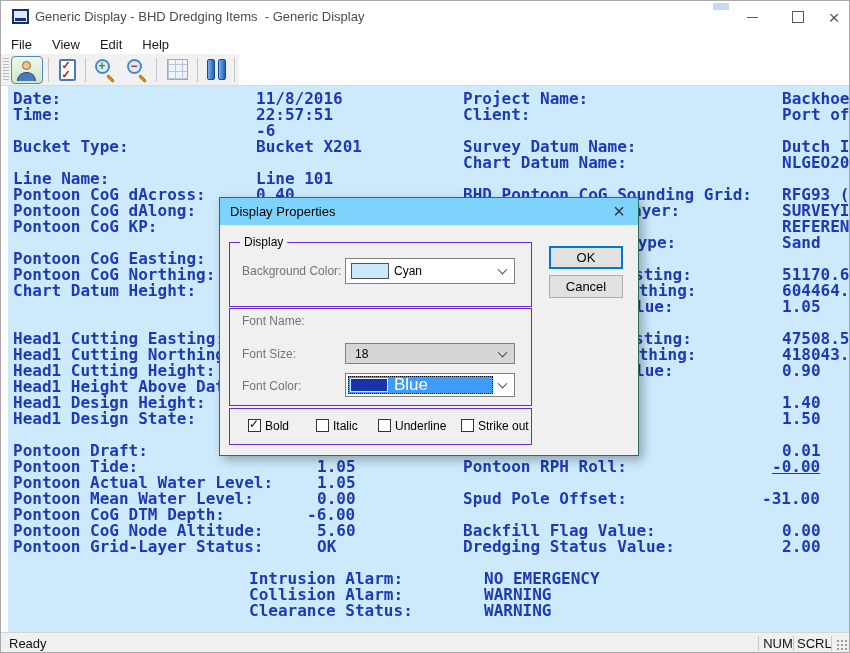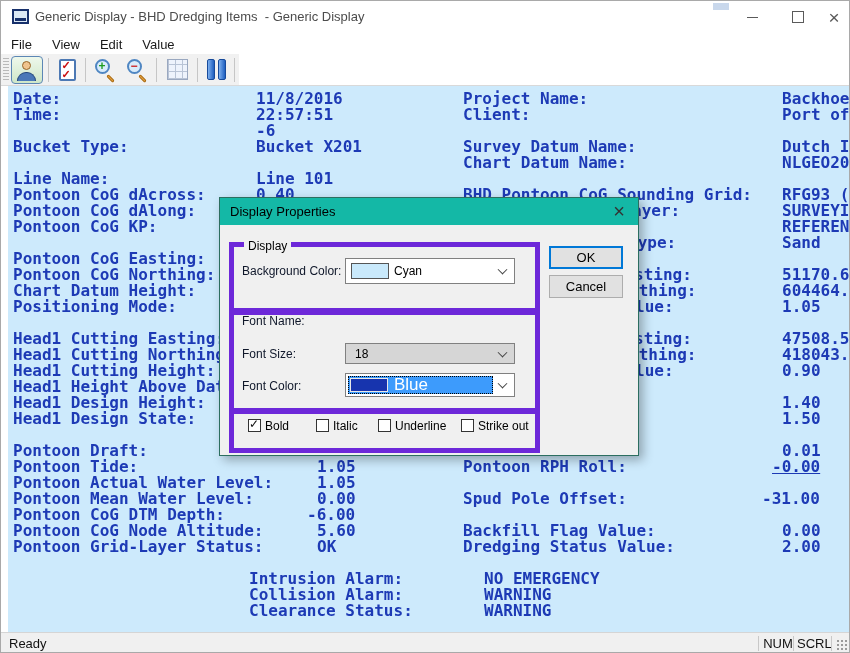--- a/index.html
+++ b/index.html
@@ -53,26 +53,26 @@
   #statusbar{position:absolute;left:0;top:631px;width:850px;height:22px;background:#f0f0f0;border-top:1px solid #d5d5d5;box-sizing:border-box;font-size:13px;color:#111;}
   #status-ready{position:absolute;left:8px;top:3px;}
   .ssep{position:absolute;top:3px;width:1px;height:15px;background:#c8c8c8;}
   #status-num{position:absolute;left:762px;top:3px;width:30px;text-align:center;}
   #status-scrl{position:absolute;left:796px;top:3px;width:32px;text-align:center;}
   #resize-grip{position:absolute;right:2px;top:6px;width:13px;height:13px;
      background-image:radial-gradient(#9a9a9a 1px,transparent 1.3px);background-size:4px 4px;}
   
   #dialog{position:absolute;left:218px;top:196px;width:420px;height:259px;background:#f0f0f0;
      border:1px solid #2c6e60;box-sizing:border-box;z-index:10;box-shadow:4px 4px 10px rgba(0,0,0,0.3);}
-  #dlg-titlebar{position:absolute;left:0;top:0;width:100%;height:27px;background:#14b8a6;}
+  #dlg-titlebar{position:absolute;left:0;top:0;width:100%;height:27px;background:#7dd3fc;}
   #dlg-title{position:absolute;left:10px;top:6px;font-size:13px;color:#000;}
   #dlg-close{position:absolute;right:8px;top:2px;width:22px;height:22px;text-align:center;font-size:20px;line-height:22px;color:#333;}
-  .groupbox{position:absolute;border:5px solid #6d28d9;}
+  .groupbox{position:absolute;border:1px solid #6d28d9;}
   .grouplabel{position:absolute;left:10px;top:-8px;background:#f0f0f0;padding:0 4px;font-size:12px;color:#000;}
-  .dlabel{position:absolute;font-size:12px;color:#0f172a;}
+  .dlabel{position:absolute;font-size:12px;color:#737373;}
   .combo{position:absolute;left:125px;width:170px;border:1px solid #808080;background:#fff;box-sizing:border-box;}
   .combo.gray{background:#d6d6d6;}
   .combo .ctext{position:absolute;left:9px;top:50%;transform:translateY(-50%);font-size:12px;color:#000;}
   .chev{position:absolute;right:8px;top:50%;width:6px;height:6px;border-right:1px solid #444;border-bottom:1px solid #444;transform:translateY(-70%) rotate(45deg);}
   #combo-bg .swatch{position:absolute;left:5px;top:4px;width:38px;height:16px;border:1px solid #555;box-sizing:border-box;}
   #combo-bg .ctext{left:48px;}
   #fc-sel{position:absolute;left:2px;top:2px;right:21px;bottom:2px;outline:1px dotted #000;outline-offset:-1px;}
   #fc-sel .swatch{position:absolute;left:2px;top:2px;width:38px;height:14px;border:1px solid #e8e8e8;box-sizing:border-box;}
   #fc-sel .ctext{position:absolute;left:46px;top:50%;transform:translateY(-50%);font-size:17px;color:#fff;}
   .dbtn{position:absolute;left:329px;width:74px;height:23px;background:#e1e1e1;font-size:13px;color:#000;
@@ -98,21 +98,21 @@
     </div>
   <div class="wbtn" id="btn-close">
       <span>×</span>
     </div>
 </div>
 
 <div id="menubar">
   <span class="menu-item">File</span>
   <span class="menu-item">View</span>
   <span class="menu-item">Edit</span>
-  <span class="menu-item">Value</span>
+  <span class="menu-item">Help</span>
 </div>
 
 <div id="toolrow">
   <div id="toolpanel">
     <div class="grip"></div>
     <div class="tbtn" id="btn-user">
       <span class="head"></span>
       <span class="torso"></span>
     </div>
     <div class="tsep"></div>
@@ -177,21 +177,20 @@
     <span class="dl" style="left: 774px; top: 133px;">REFEREN</span>
     <span class="dl" style="left: 620px; top: 149px;">Type:</span>
     <span class="dl" style="left: 774px; top: 149px;">Sand</span>
     <span class="dl" style="left: 5px; top: 165px;">Pontoon CoG Easting:</span>
     <span class="dl" style="left: 5px; top: 181px;">Pontoon CoG Northing:</span>
     <span class="dl" style="left: 626px; top: 181px;">sting:</span>
     <span class="dl" style="left: 774px; top: 181px; text-align: center;">51170.6</span>
     <span class="dl" style="left: 5px; top: 197px;">Chart Datum Height:</span>
     <span class="dl" style="left: 621px; top: 197px;">rthing:</span>
     <span class="dl" style="left: 774px; top: 197px;">604464.</span>
-    <span class="dl" style="left: 5px; top: 213px;">Positioning Mode:</span>
     <span class="dl" style="left: 627px; top: 213px;">lue:</span>
     <span class="dl" style="left: 774px; top: 213px;">1.05</span>
     <span class="dl" style="left: 5px; top: 245px;">Head1 Cutting Easting:</span>
     <span class="dl" style="left: 626px; top: 245px;">sting:</span>
     <span class="dl" style="left: 774px; top: 245px;">47508.5</span>
     <span class="dl" style="left: 5px; top: 261px;">Head1 Cutting Northing:</span>
     <span class="dl" style="left: 621px; top: 261px;">rthing:</span>
     <span class="dl" style="left: 774px; top: 261px;">418043.</span>
     <span class="dl" style="left: 5px; top: 277px;">Head1 Cutting Height:</span>
     <span class="dl" style="left: 627px; top: 277px;">lue:</span>

